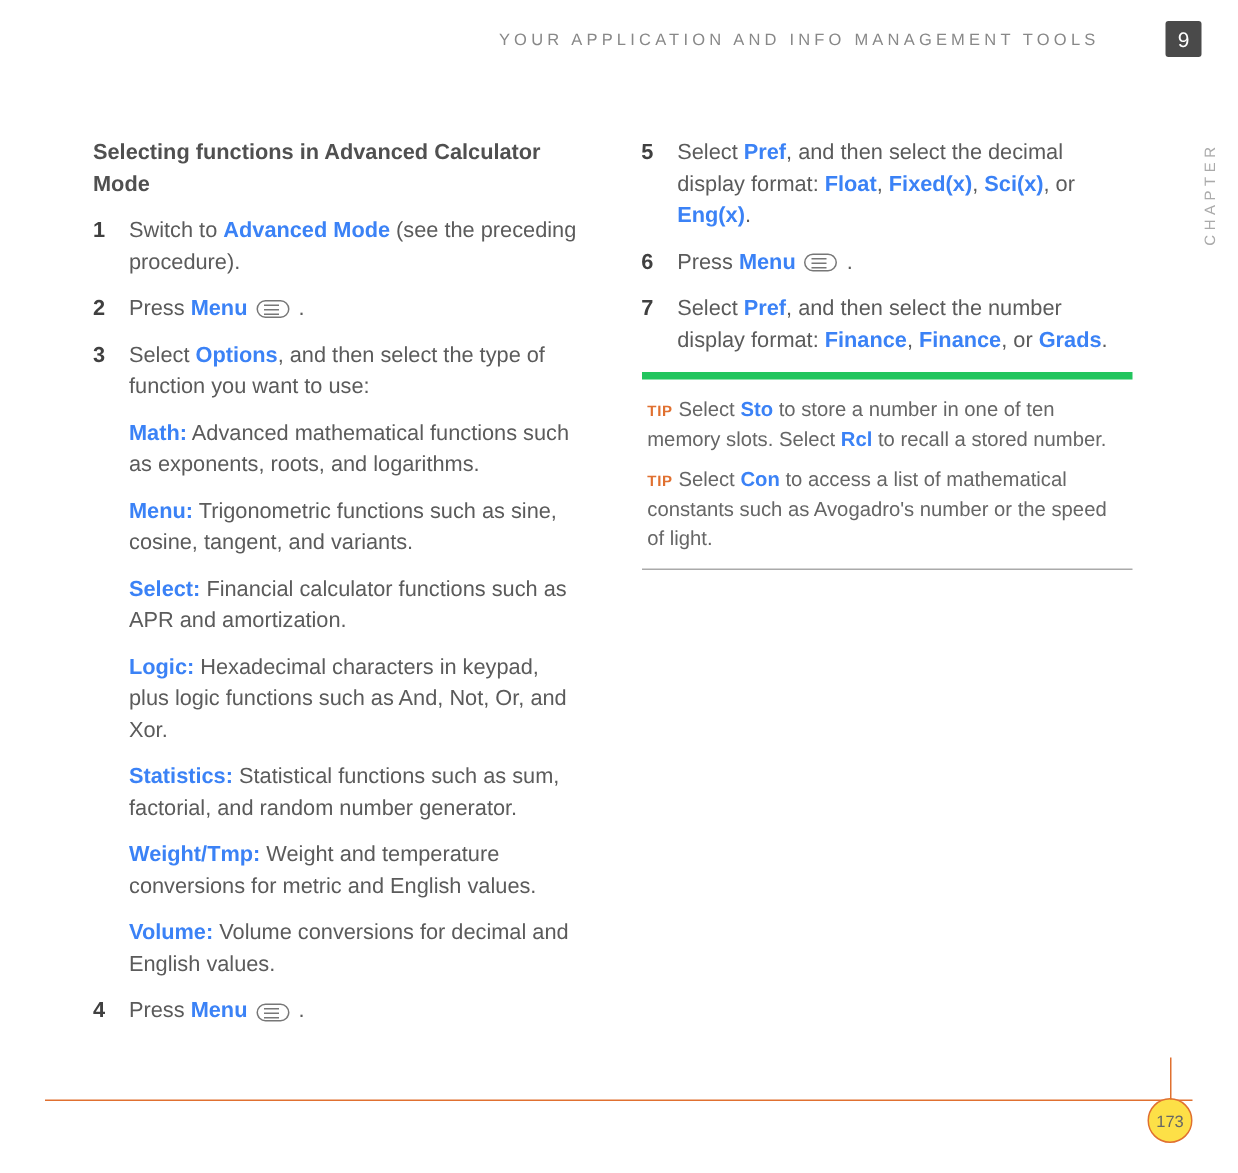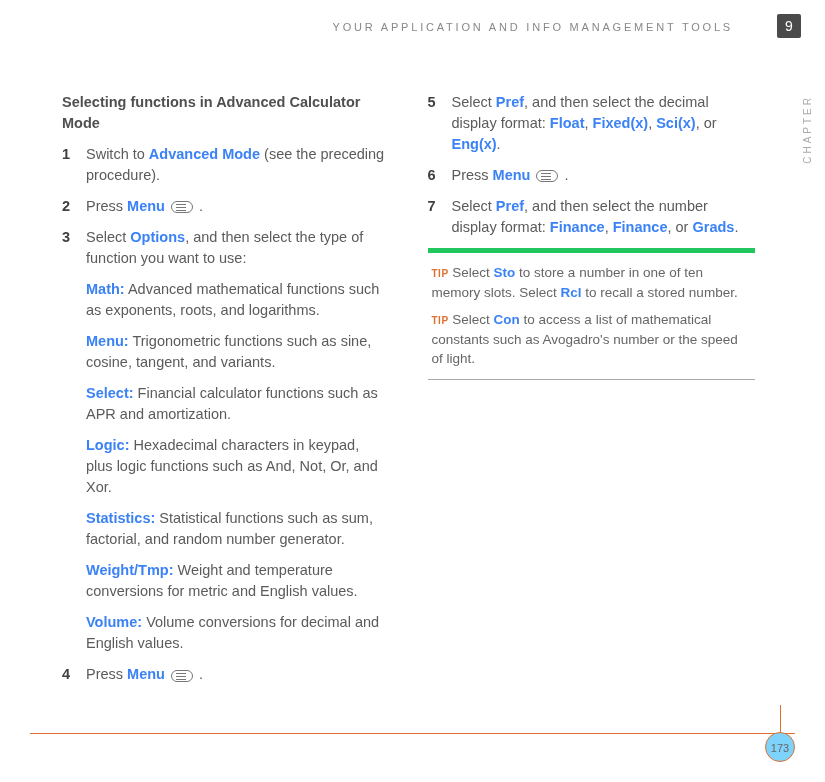--- a/index.html
+++ b/index.html
@@ -126,21 +126,21 @@
     right: 30px;
     bottom: 20px;
     width: 30px;
     height: 30px;
     border: 1px solid #e07030;
     border-radius: 50%;
     text-align: center;
     line-height: 30px;
     font-size: 11px;
     color: #666;
-    background: #7dd3fc;
+    background: #fde047;
   }
   .page-num::after {
     content:"";
     position:absolute;
     top:-28px;
     left:50%;
     width:1px;
     height:28px;
     background:#e07030;
   }

